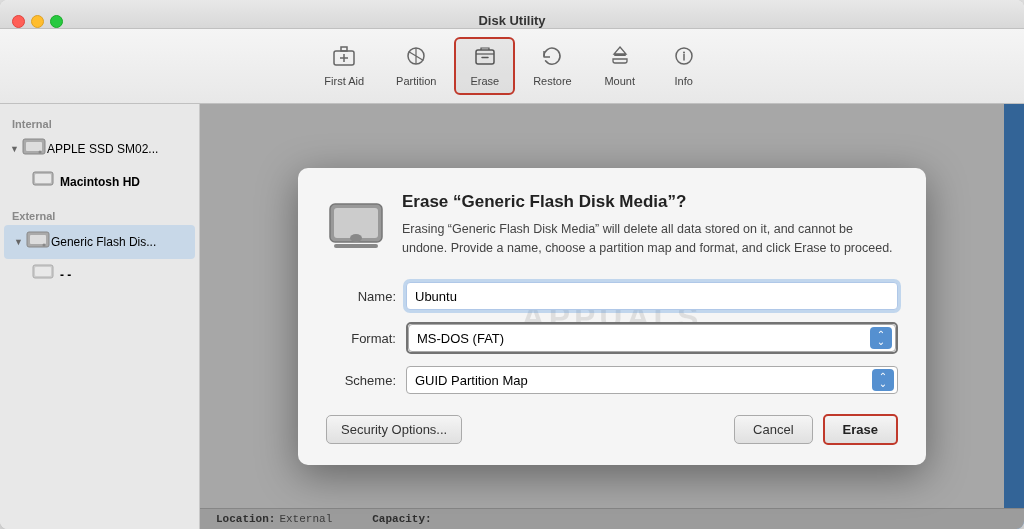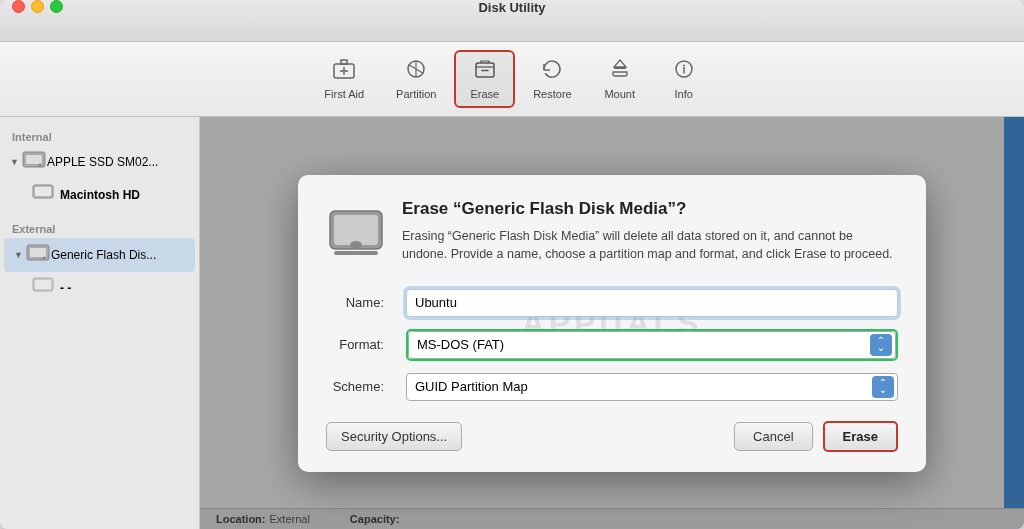--- a/index.html
+++ b/index.html
@@ -19,23 +19,23 @@
       background: #f0f0f0;
       border-radius: 8px;
       display: flex;
       flex-direction: column;
       box-shadow: 0 4px 20px rgba(0,0,0,0.3);
       overflow: hidden;
     }
 
     .titlebar {
       background: linear-gradient(180deg, #e8e8e8 0%, #d8d8d8 100%);
-      height: 42px;
-      display: flex;
-      align-items: flex-start;
+      height: 29px;
+      display: flex;
+      align-items: flex-end;
       padding: 0 12px;
       border-bottom: 1px solid #c0c0c0;
       position: relative;
     }
 
     .traffic-lights {
       display: flex;
       gap: 6px;
       align-items: center;
     }
@@ -266,37 +266,37 @@
       display: flex;
       align-items: center;
       margin-bottom: 12px;
     }
 
     .form-label {
       width: 80px;
       text-align: right;
       font-size: 13px;
       color: #333;
-      padding-right: 22px;
+      padding-right: 10px;
     }
 
     .form-input {
       flex: 1;
       height: 28px;
       border: 1px solid #b0c8e8;
       border-radius: 4px;
       padding: 0 8px;
       font-size: 13px;
       background: white;
       outline: none;
       box-shadow: 0 0 0 3px rgba(74,144,217,0.3);
     }
 
     .form-row-highlighted .form-select-wrapper {
-      border: 2px solid #22c55e;
+      border: 2px solid #737373;
       border-radius: 5px;
     }
 
     .form-select-wrapper {
       flex: 1;
       position: relative;
       border-radius: 11px;
     }
 
     .form-select {
@@ -596,21 +596,21 @@
 
             <div class="modal-buttons">
               <button class="btn-security">Security Options...</button>
               <button class="btn-cancel">Cancel</button>
               <button class="btn-erase">Erase</button>
             </div>
           </div>
         </div>
       </div>
 
-      <div class="bottom-bar" style="position:absolute;bottom:0;left:0;right:0;">
+      <div class="bottom-bar" style="position:absolute;bottom:0;left:0;right:0;font-family:Liberation Mono, monospace;">
         <div class="bottom-field">
           <span class="bottom-label">Location:</span>
           <span>External</span>
         </div>
         <div class="bottom-field">
           <span class="bottom-label">Capacity:</span>
           <span></span>
         </div>
       </div>
     </div>

